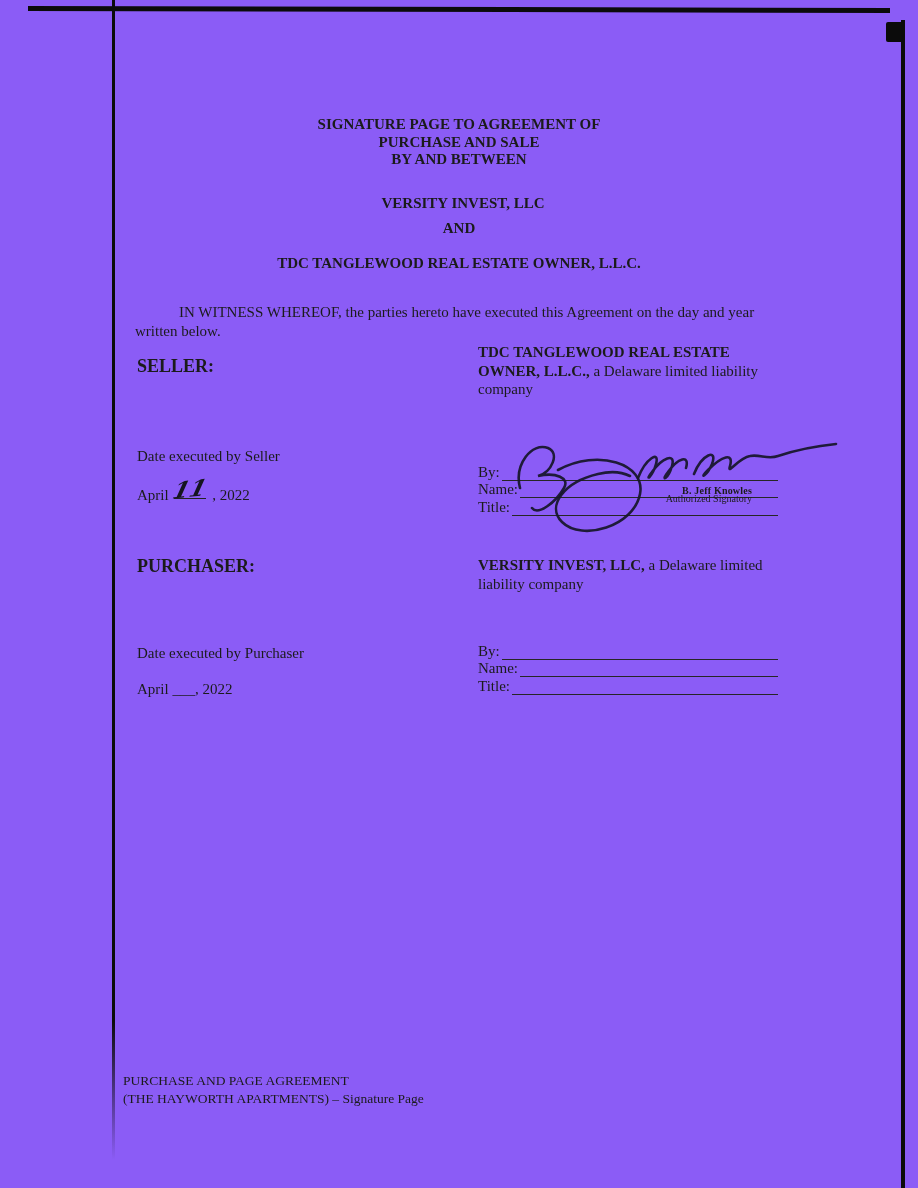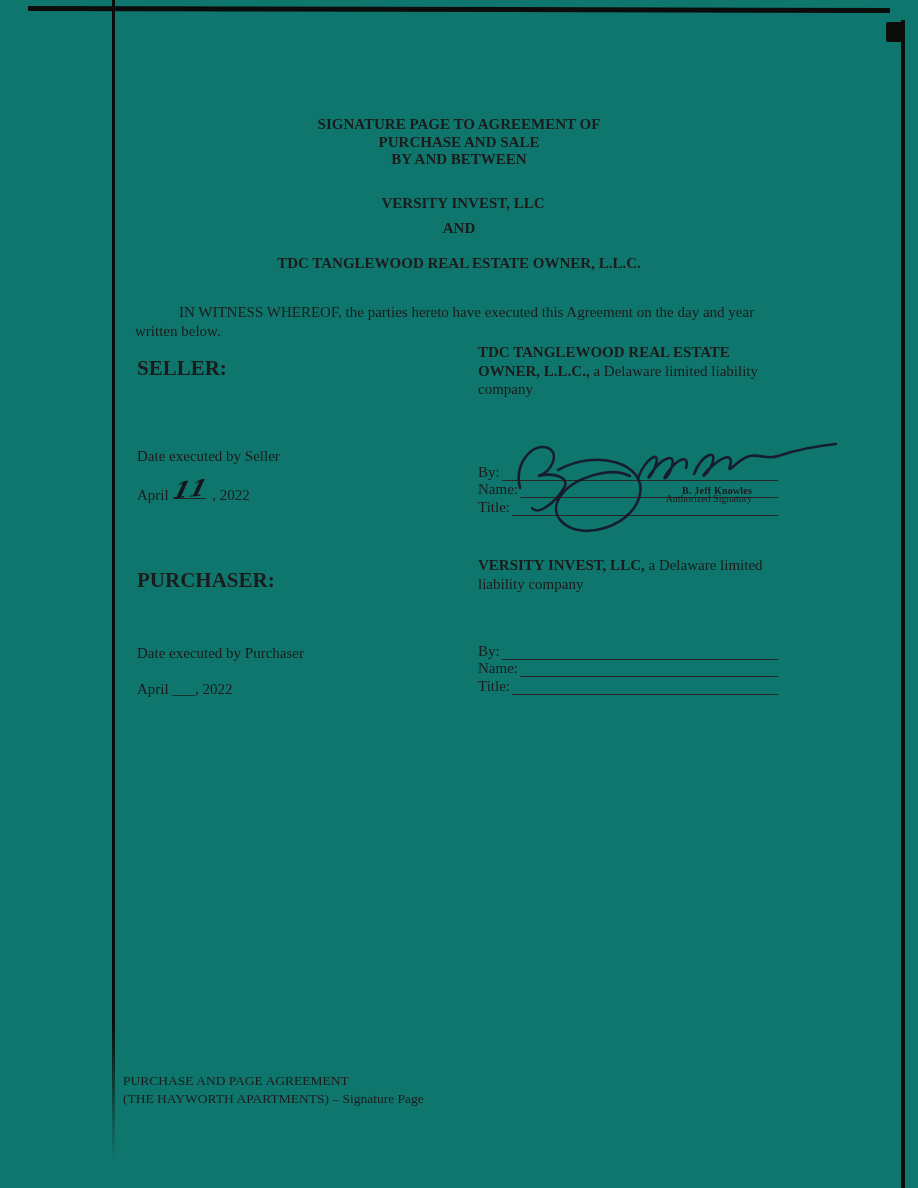--- a/index.html
+++ b/index.html
@@ -1,20 +1,20 @@
 <!DOCTYPE html>
 <html><head>
 <meta charset="utf-8">
 <style>
   html,body { margin:0; padding:0; background:#e8e8e6; }
   .page {
     position:relative;
     width:918px; height:1188px;
     margin:0 auto;
-    background:#0f766e;
+    background:#8b5cf6;
     overflow:hidden;
     font-family:"Liberation Serif", serif;
     color:#1b1b1b;
   }
   
   .scan-top    { position:absolute; left:28px; top:7px; width:862px; height:5px; background:#0b0b0b; transform:rotate(0.12deg); }
   .scan-left   { position:absolute; left:112px; top:0; width:3px; height:1160px; background:linear-gradient(#0b0b0b 88%, rgba(11,11,11,0)); }
   .scan-right  { position:absolute; left:901px; top:20px; width:4px; height:1168px; background:#0b0b0b; }
   .scan-corner { position:absolute; left:886px; top:22px; width:18px; height:20px; background:#0b0b0b; border-radius:2px; }
 
@@ -22,21 +22,21 @@
   .title-block .tl { line-height:17.5px; }
   .party1 { margin-top:26px;margin-left:8px; }
   .conj   { margin-top:8px; }
   .party2 { margin-top:17px; }
 
   .witness {
     position:absolute; left:135px; top:288px; width:662px;
     font-size:15px; line-height:19px; text-indent:44px;
   }
 
-  .lbl-bold { font-weight:bold; font-size:21px; }
+  .lbl-bold { font-weight:bold; font-size:18px; }
 
   .abs { position:absolute; }
   .entity { width:302px; font-size:15px; line-height:18.5px; }
   .entity b { font-weight:bold; }
 
   .date-label { font-size:15px; }
   .date-value { font-size:15px; }
   .hand-blank {
     display:inline-block; min-width:26px; text-align:center;
     border-bottom:1.4px solid #222; margin:0 2px; position:relative; height:20px;
@@ -113,21 +113,21 @@
     </div>
   </div>
 
   <svg class="signature-svg" viewBox="0 0 340 115" aria-hidden="true">
     <path d="M 22,58 C 16,34 34,12 50,18 C 62,23 54,42 40,46 C 58,42 72,48 66,58 C 58,72 40,86 34,78"></path>
     <path d="M 60,40 C 100,18 148,34 142,64 C 136,96 84,112 64,92 C 48,76 66,52 100,44 C 112,41 124,42 132,46"></path>
     <path d="M 140,48 C 148,28 162,20 158,34 C 154,48 146,52 154,42 C 164,28 178,22 174,36 C 170,50 162,52 170,42 C 180,28 192,24 188,38"></path>
     <path d="M 196,44 C 204,24 220,18 214,34 C 209,46 200,50 210,40 C 224,26 236,22 232,36 C 229,46 240,28 252,26 C 262,24 270,30 280,26 C 298,20 318,16 338,14"></path>
   </svg>
 
-  <div class="abs lbl-bold" style="left:137px; top:568px;font-family:Liberation Serif, serif;">PURCHASER:</div>
+  <div class="abs lbl-bold" style="left:137px; top:556px;font-family:Liberation Serif, serif;">PURCHASER:</div>
 
   <div class="abs entity" style="left:478px; top:556px;">
     <b>VERSITY INVEST, LLC,</b><span> a Delaware limited liability company</span>
   </div>
 
   <div class="abs date-label" style="left:137px; top:645px;">Date executed by Purchaser</div>
 
   <div class="abs date-value" style="left:137px; top:681px;">
     <span>April</span>
     <span>___</span><span>, 2022</span>

